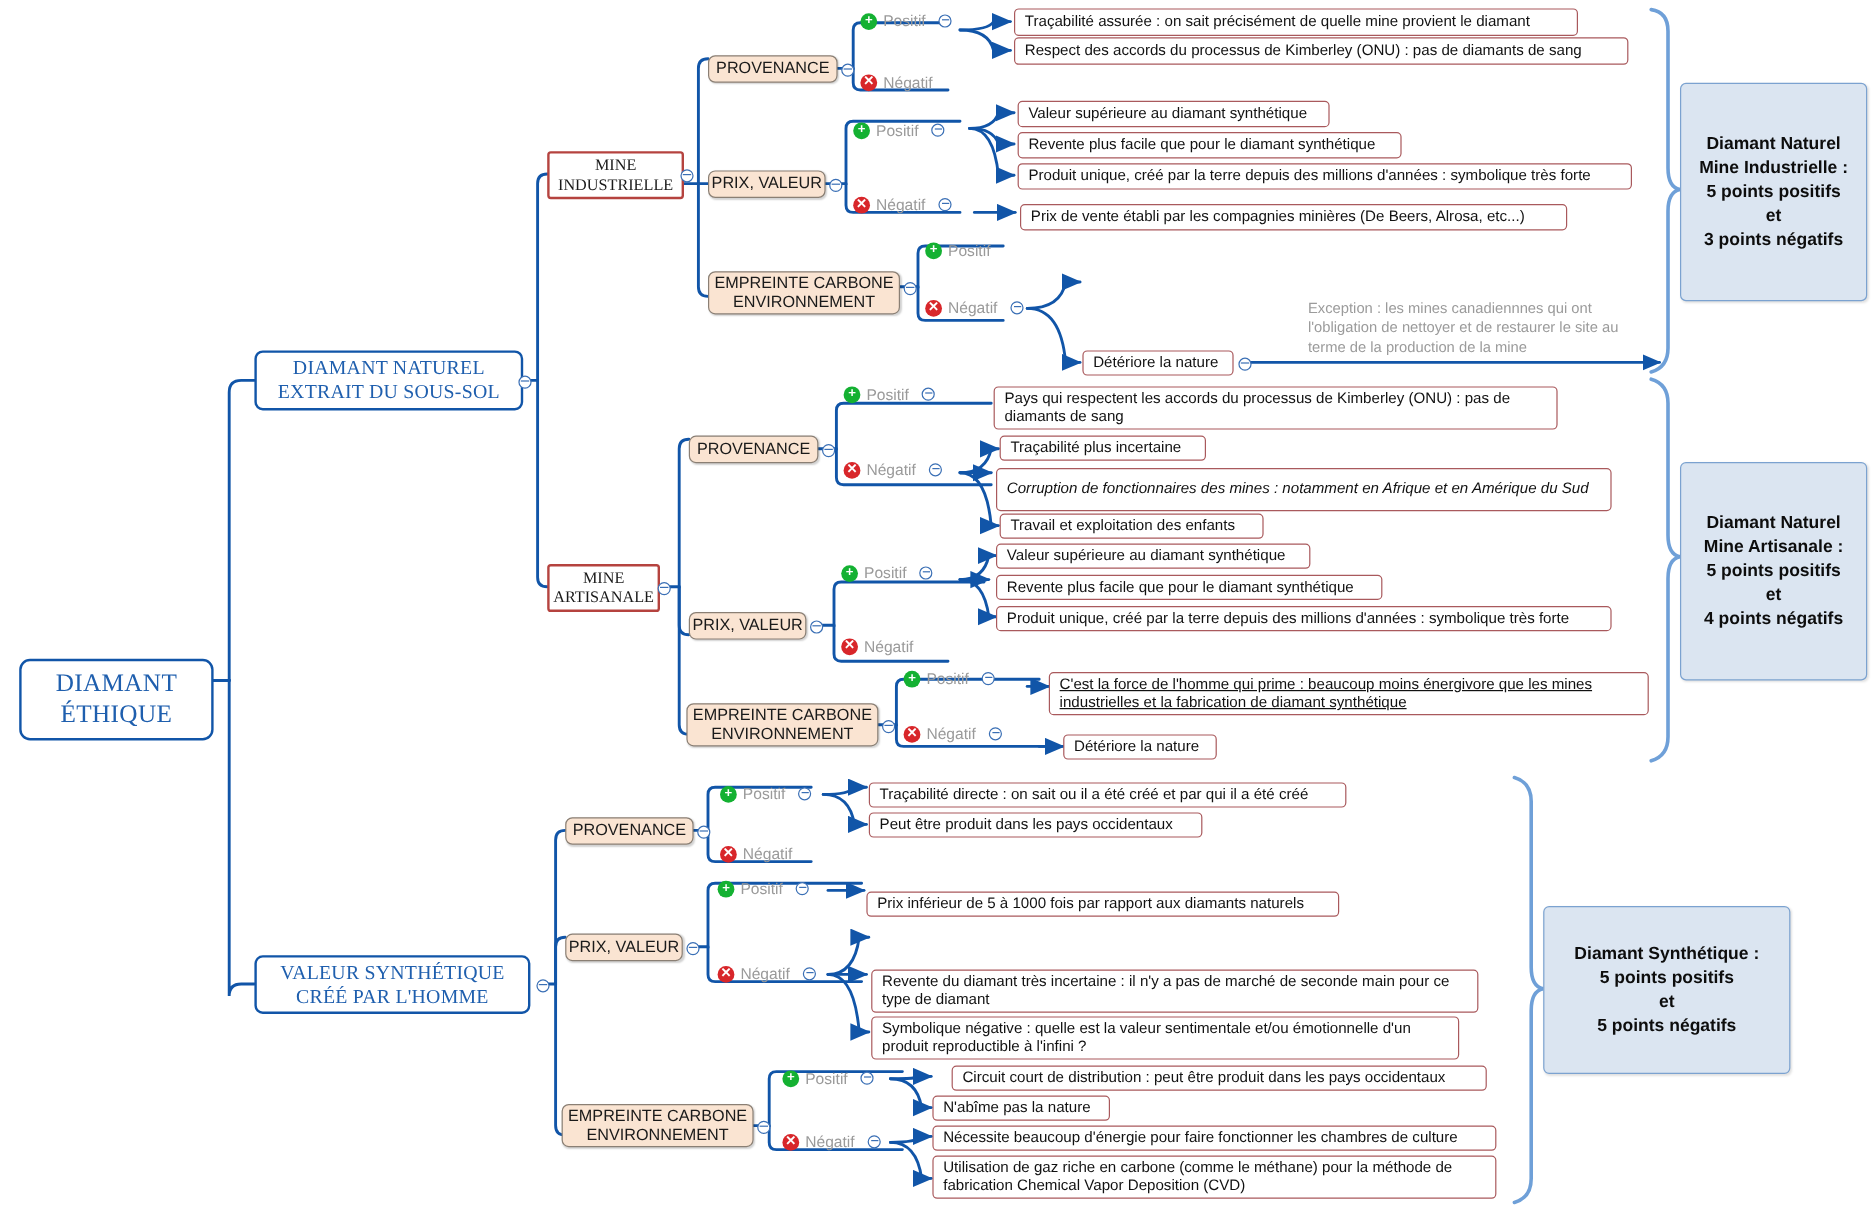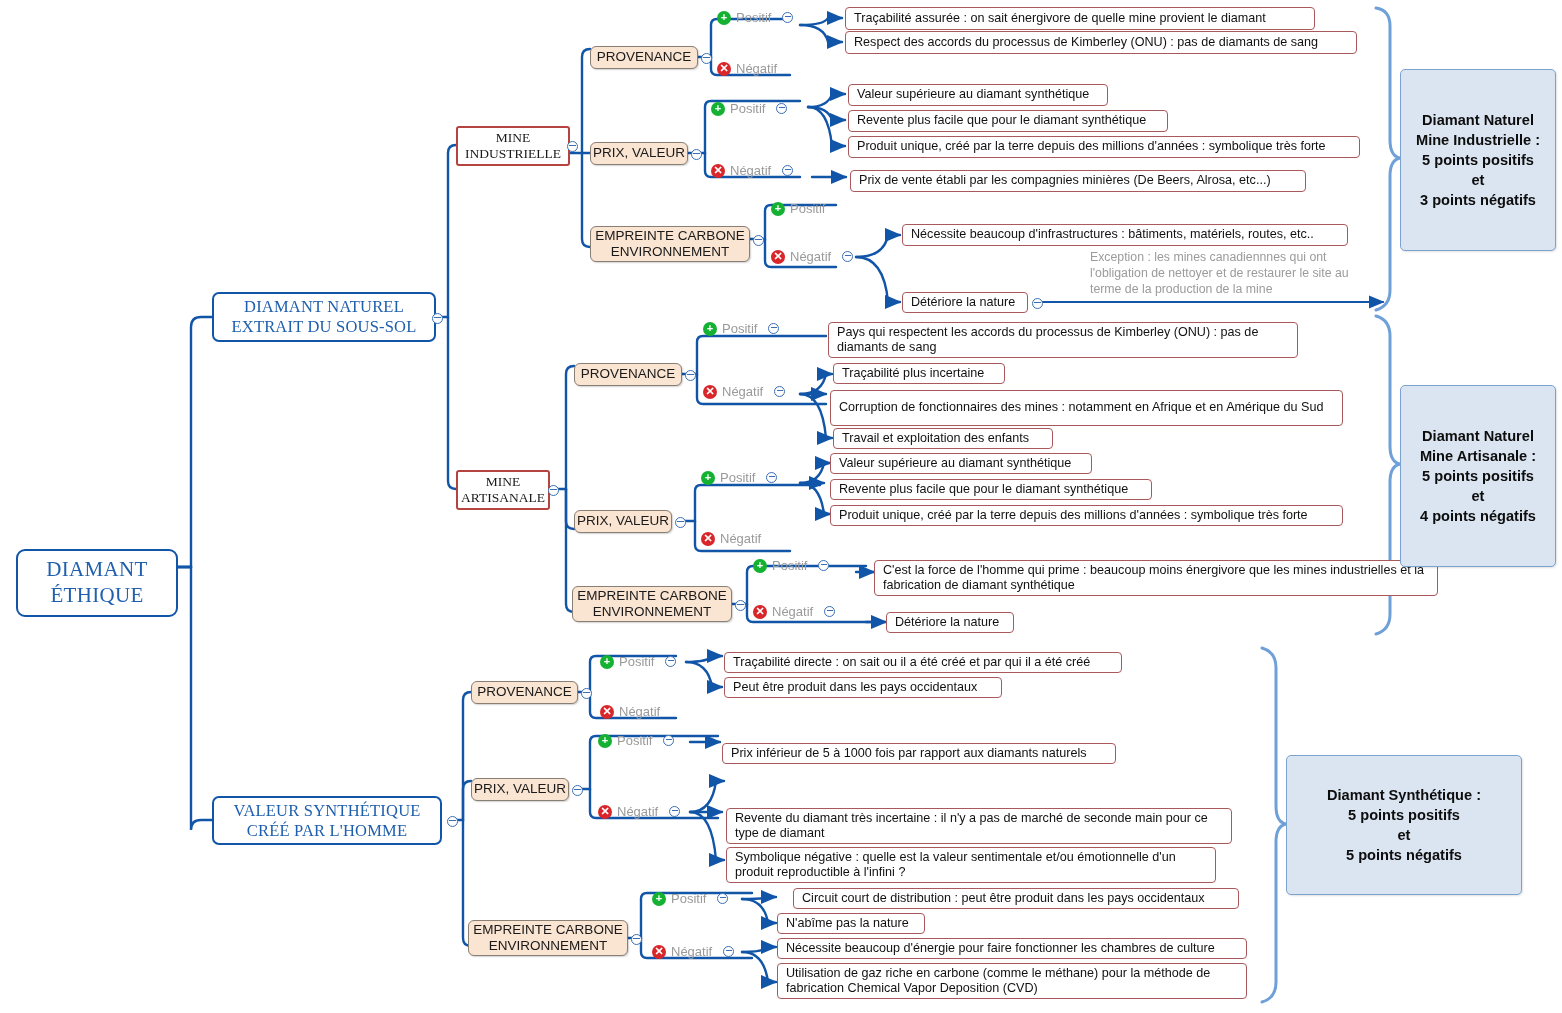--- a/index.html
+++ b/index.html
@@ -241,42 +241,39 @@
     <span class="glyph">+</span>
     <span>Positif</span>
   </div>
   <div class="pol neg" style="left:771px;top:249px;">
     <span class="glyph">✕</span>
     <span>Négatif</span>
     <span class="bullet"></span>
   </div>
 
   <div class="leaf" style="left:845px;top:7px;width:470px;height:23px;">
-    <span>Traçabilité assurée : on sait énergivore de quelle mine provient le diamant</span>
+    <span>Traçabilité assurée : on sait précisément de quelle mine provient le diamant</span>
     </div>
   <div class="leaf" style="left:845px;top:31px;width:512px;height:23px;">
     <span>Respect des accords du processus de Kimberley (ONU) : pas de diamants de sang</span>
     </div>
 
   <div class="leaf" style="left:848px;top:84px;width:260px;height:22px;">
     <span>Valeur supérieure au diamant synthétique</span>
     </div>
   <div class="leaf" style="left:848px;top:110px;width:320px;height:22px;">
     <span>Revente plus facile que pour le diamant synthétique</span>
     </div>
   <div class="leaf" style="left:848px;top:136px;width:512px;height:22px;">
     <span>Produit unique, créé par la terre depuis des millions d'années : symbolique très forte</span>
     </div>
   <div class="leaf" style="left:850px;top:170px;width:456px;height:22px;">
     <span>Prix de vente établi par les compagnies minières (De Beers, Alrosa, etc...)</span>
     </div>
 
-  <div class="leaf" style="left:902px;top:224px;width:446px;height:22px;">
-    <span>Nécessite beaucoup d'infrastructures : bâtiments, matériels, routes, etc..</span>
-    </div>
   <div class="leaf" style="left:902px;top:292px;width:126px;height:21px;">
     <span>Détériore la nature</span>
     </div>
   <div class="knob" style="left:1032px;top:298px;"></div>
 
   <div class="note" style="left:1090px;top:250px;width:278px;">
     <span>Exception :  les mines canadiennnes qui ont l'obligation de nettoyer et de restaurer le site au terme de la production de la mine</span>
   </div>
 
   <div class="node cat-node" style="left:574px;top:363px;width:108px;height:23px;">
@@ -326,38 +323,38 @@
     <span>Négatif</span>
     <span class="bullet"></span>
   </div>
 
   <div class="leaf" style="left:828px;top:322px;width:470px;height:36px;">
     <span>Pays qui respectent les accords du processus de Kimberley (ONU) : pas de diamants de sang</span>
     </div>
   <div class="leaf" style="left:833px;top:363px;width:172px;height:21px;">
     <span>Traçabilité plus incertaine</span>
     </div>
-  <div class="leaf" style="left:830px;top:390px;width:513px;height:36px;">
+  <div class="leaf" style="left:830px;top:390px;width:513px;height:36px;font-style:italic;">
     <span>Corruption de fonctionnaires des mines : notamment en Afrique et en Amérique du Sud</span>
     </div>
   <div class="leaf" style="left:833px;top:428px;width:220px;height:21px;">
     <span>Travail et exploitation des enfants</span>
     </div>
 
   <div class="leaf" style="left:830px;top:453px;width:262px;height:21px;">
     <span>Valeur supérieure au diamant synthétique</span>
     </div>
   <div class="leaf" style="left:830px;top:479px;width:322px;height:21px;">
     <span>Revente plus facile que pour le diamant synthétique</span>
     </div>
   <div class="leaf" style="left:830px;top:505px;width:513px;height:21px;">
     <span>Produit unique, créé par la terre depuis des millions d'années : symbolique très forte</span>
     </div>
 
-  <div class="leaf" style="left:874px;top:560px;width:564px;height:36px;">
+  <div class="leaf" style="left:874px;top:560px;width:500px;height:36px;text-decoration:underline;">
     <span>C'est la force de l'homme qui prime : beaucoup moins énergivore que les mines industrielles et la fabrication de diamant synthétique</span>
     </div>
   <div class="leaf" style="left:886px;top:612px;width:128px;height:21px;">
     <span>Détériore la nature</span>
     </div>
 
   <div class="node cat-node" style="left:471px;top:681px;width:107px;height:23px;">
     <span>PROVENANCE</span>
   </div>
   <div class="knob" style="left:581px;top:688px;"></div>
@@ -444,20 +441,20 @@
   </div>
 
   <div class="summary" style="left:1400px;top:385px;width:156px;height:182px;">
     <div>Diamant Naturel</div>
     <div>Mine  Artisanale :</div>
     <div>5 points positifs</div>
     <div>et</div>
     <div>4 points négatifs</div>
   </div>
 
-  <div class="summary" style="left:1286px;top:755px;width:236px;height:140px;">
+  <div class="summary" style="left:1286px;top:755px;width:206px;height:140px;">
     <div>Diamant Synthétique :</div>
     <div>5 points positifs</div>
     <div>et</div>
     <div>5 points négatifs</div>
   </div>
 
 </div>
 
 </body></html>

